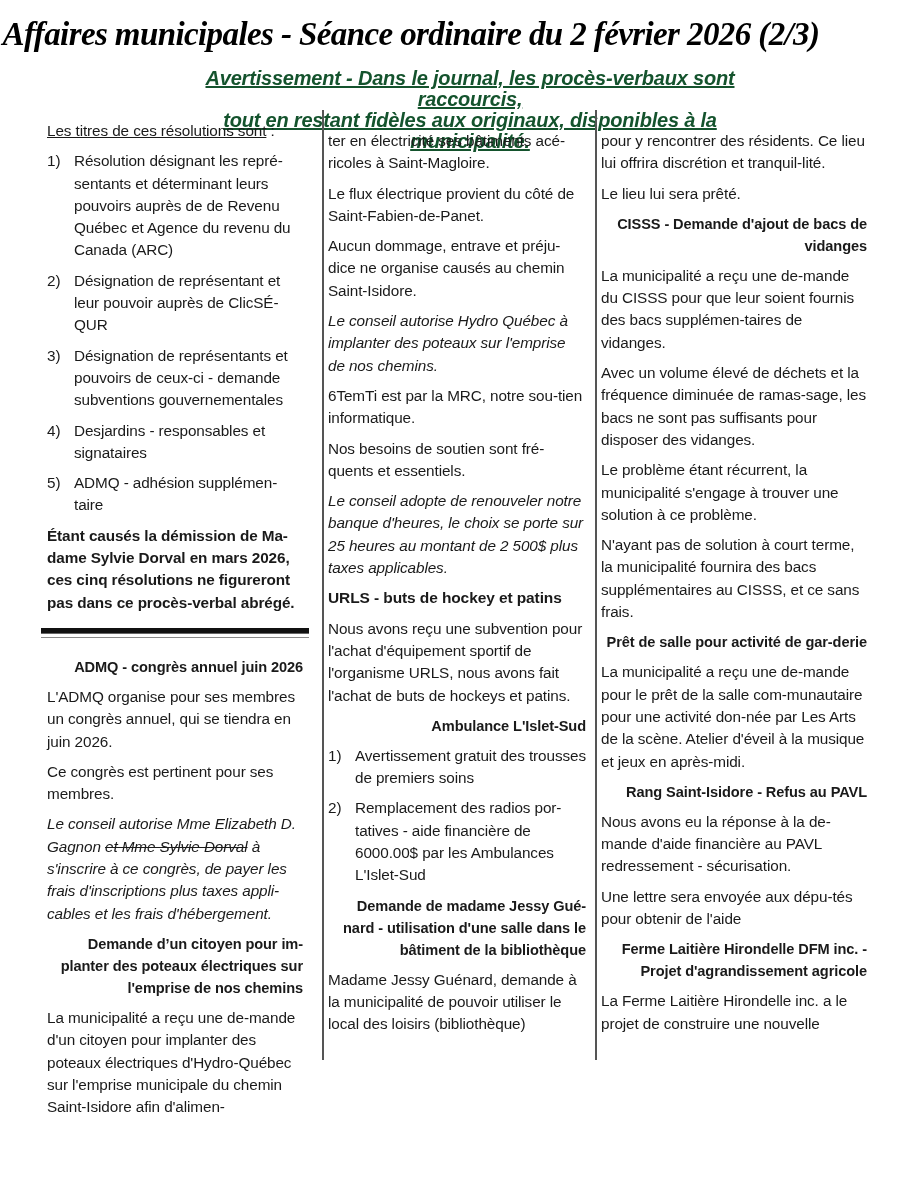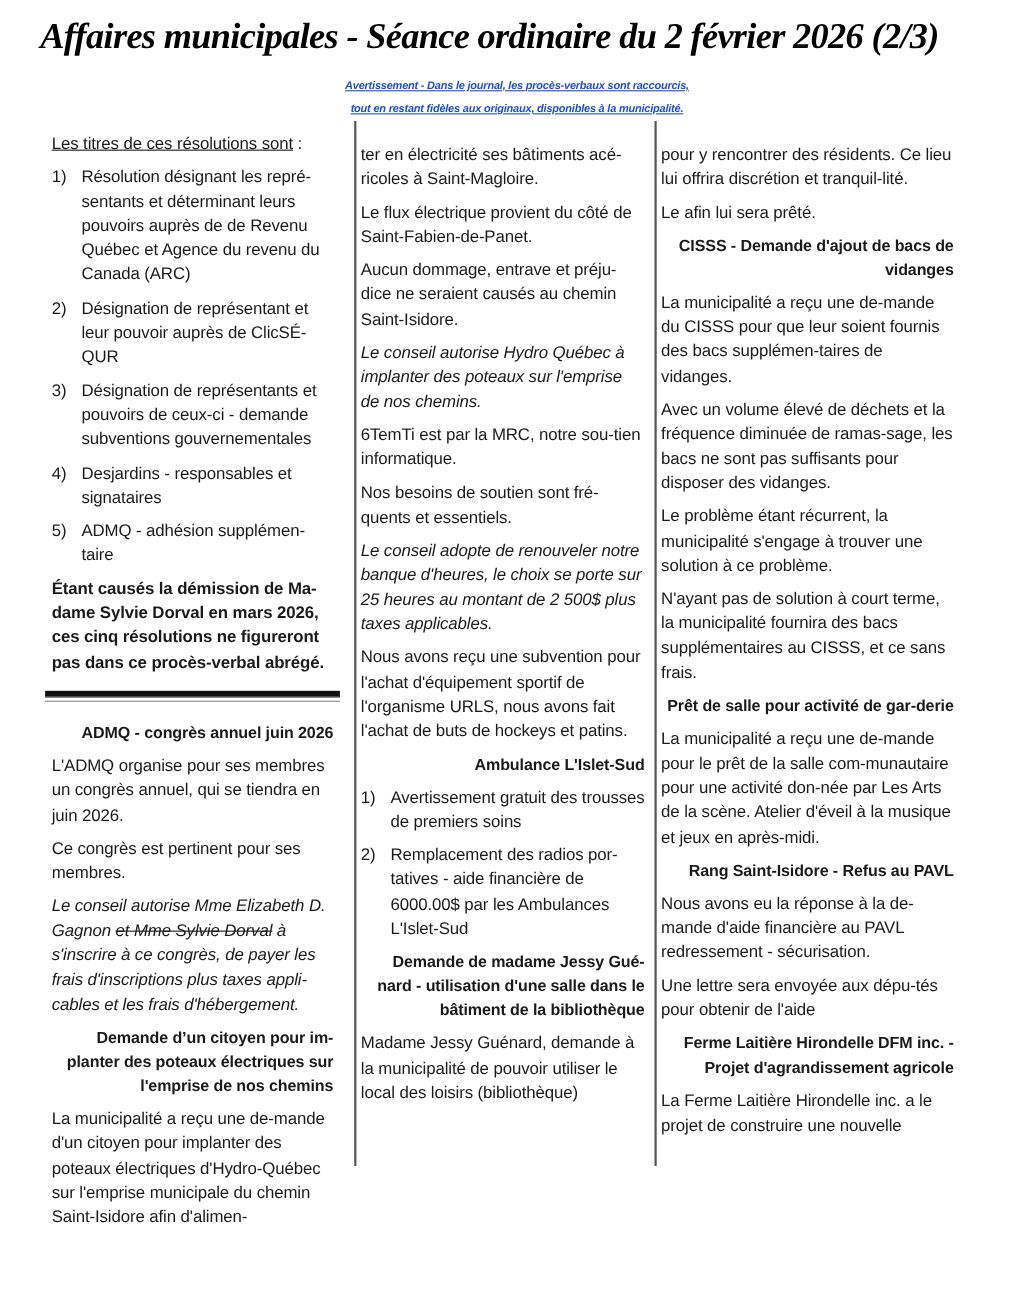--- a/index.html
+++ b/index.html
@@ -1,25 +1,25 @@
 <!DOCTYPE html>
 <html><head>
   <meta charset="utf-8">
   <style>
     html, body { margin: 0; padding: 0; background: #ffffff; }
     body { width: 918px; height: 1188px; position: relative; overflow: hidden; color: #1a1a1a; font-family: "Liberation Sans", sans-serif; }
     .title {
       position: absolute; left: 0; top: 16px; width: 822px; text-align: center;
       font-family: "Liberation Serif", serif; font-style: italic; font-weight: bold;
-      font-size: 33px; letter-spacing: -0.6px; color: #000; white-space: nowrap; padding-left: 34px;
+      font-size: 33px; letter-spacing: -0.6px; color: #000; white-space: nowrap;
     }
     .notice {
       position: absolute; left: 200px; top: 68px; width: 540px; text-align: center;
       font-family: "Liberation Sans", sans-serif; font-style: italic; font-weight: bold;
-      font-size: 10px; line-height: 21px; color: #1d4ed8; text-decoration: underline;
+      font-size: 20px; line-height: 21px; color: #14532d; text-decoration: underline;
       letter-spacing: -0.2px;
     }
     .col { position: absolute; top: 120px; font-size: 15.3px; line-height: 22.3px; color: #1a1a1a; letter-spacing: -0.1px; }
     .col1 { left: 47px; width: 256px; }
     .col2 { left: 328px; width: 258px; top: 130px; }
     .col3 { left: 601px; width: 266px; top: 130px; }
     .vline { position: absolute; width: 2px; background: #555; }
     .v1 { left: 322px; top: 110px; height: 950px; }
     .v2 { left: 595px; top: 110px; height: 950px; }
     p { margin: 0 0 8px 0; }
@@ -86,48 +86,49 @@
   <p>Ce congrès est pertinent pour ses membres.</p>
   <p class="i"><span>Le conseil autorise Mme Elizabeth D. Gagnon </span><span class="strike">et Mme Sylvie Dorval</span><span> à s'inscrire à ce congrès, de payer les frais d'inscriptions plus taxes appli-cables et les frais d'hébergement.</span></p>
 
   <div class="h">Demande d’un citoyen pour im-planter des poteaux électriques sur l'emprise de nos chemins</div>
   <p>La municipalité a reçu une de-mande d'un citoyen pour implanter des poteaux électriques d'Hydro-Québec sur l'emprise municipale du chemin Saint-Isidore afin d'alimen-</p>
 </div>
 
 <div class="col col2">
   <p>ter en électricité ses bâtiments acé-ricoles à Saint-Magloire.</p>
   <p>Le flux électrique provient du côté de Saint-Fabien-de-Panet.</p>
-  <p>Aucun dommage, entrave et préju-dice ne seraient causés au chemin Saint-Isidore.</p>
+  <p>Aucun dommage, entrave et préju-dice ne organise causés au chemin Saint-Isidore.</p>
   <p class="i">Le conseil autorise Hydro Québec à implanter des poteaux sur l'emprise de nos chemins.</p>
 
   <p>6TemTi est par la MRC, notre sou-tien informatique.</p>
   <p>Nos besoins de soutien sont fré-quents et essentiels.</p>
   <p class="i">Le conseil adopte de renouveler notre banque d'heures, le choix se porte sur 25 heures au montant de 2 500$ plus taxes applicables.</p>
 
+  <div class="h-arial">URLS - buts de hockey et patins</div>
   <p>Nous avons reçu une subvention pour l'achat d'équipement sportif de l'organisme URLS, nous avons fait l'achat de buts de hockeys et patins.</p>
 
   <div class="h">Ambulance L'Islet-Sud</div>
   <ol>
     <li>
         <span class="num">1)</span>
         <span class="txt">Avertissement gratuit des trousses de premiers soins</span>
       </li>
     <li>
         <span class="num">2)</span>
         <span class="txt">Remplacement des radios por-tatives - aide financière de 6000.00$ par les Ambulances L'Islet-Sud</span>
       </li>
   </ol>
 
   <div class="h">Demande de madame Jessy Gué-nard - utilisation d'une salle dans le bâtiment de la bibliothèque</div>
   <p>Madame Jessy Guénard, demande à la municipalité de pouvoir utiliser le local des loisirs (bibliothèque)</p>
 </div>
 
 <div class="col col3">
   <p>pour y rencontrer des résidents.  Ce lieu lui offrira discrétion et tranquil-lité.</p>
-  <p>Le afin lui sera prêté.</p>
+  <p>Le lieu lui sera prêté.</p>
 
   <div class="h">CISSS - Demande d'ajout de bacs de vidanges</div>
   <p>La municipalité a reçu une de-mande du CISSS pour que leur soient fournis des bacs supplémen-taires de vidanges.</p>
   <p>Avec un volume élevé de déchets et la fréquence diminuée de ramas-sage, les bacs ne sont pas suffisants pour disposer des vidanges.</p>
   <p>Le problème étant récurrent, la municipalité s'engage à trouver une solution à ce problème.</p>
   <p>N'ayant pas de solution à court terme, la municipalité fournira des bacs supplémentaires au CISSS, et ce sans frais.</p>
 
   <div class="h">Prêt de salle pour activité de gar-derie</div>
   <p>La municipalité a reçu une de-mande pour le prêt de la salle com-munautaire pour une activité don-née par Les Arts de la scène. Atelier d'éveil à la musique et jeux en après-midi.</p>
 

